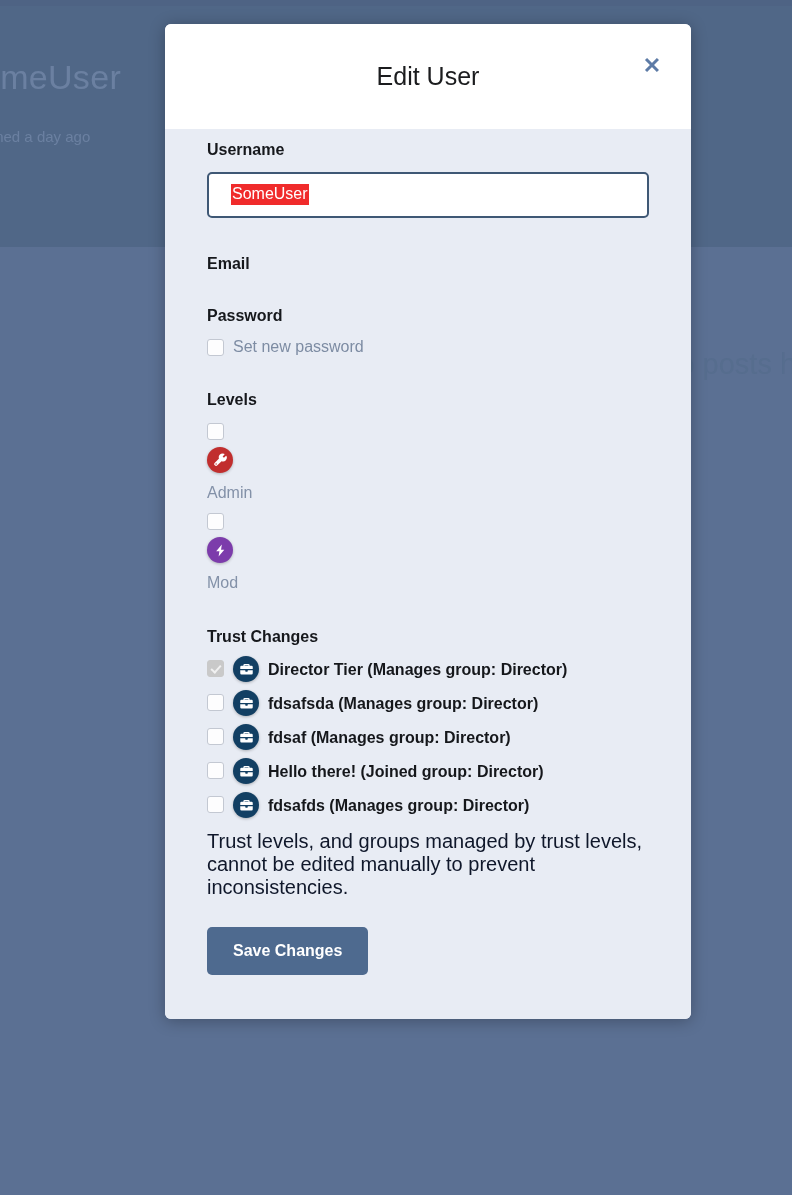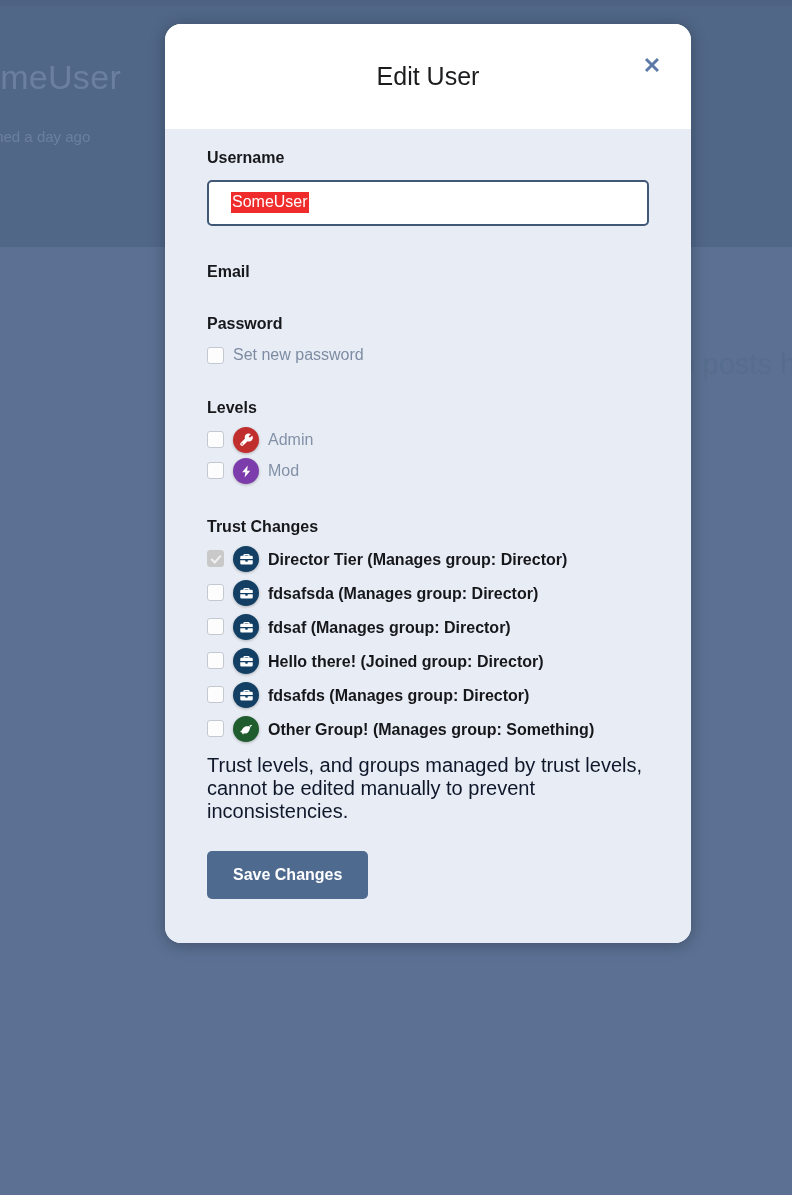--- a/index.html
+++ b/index.html
@@ -59,21 +59,21 @@
     color: #566d8e;
     white-space: nowrap;
   }
 
   
   #modal {
     position: absolute;
     left: 165px;
     top: 24px;
     width: 526px;
-    border-radius: 16px;
+    border-radius: 6px;
     box-shadow: 0 2px 16px rgba(0,0,0,.28);
     overflow: hidden;
     background: #e8ecf4;
   }
   .modal-header {
     position: relative;
     background: #ffffff;
     height: 105px;
     display: flex;
     align-items: center;
@@ -96,21 +96,21 @@
     font-size: 22px;
     font-weight: bold;
     line-height: 1;
     cursor: pointer;
     padding: 0;
     font-family: "Liberation Sans", sans-serif;
   }
 
   .modal-body {
     background: #e8ecf4;
-    padding: 20px 42px 44px 42px;
+    padding: 12px 42px 44px 42px;
   }
 
   .field-label {
     font-size: 16px;
     font-weight: bold;
     color: #16181c;
     margin: 0 0 13px 0;
   }
   .field-label.spaced-top { margin-top: 37px; }
 
@@ -153,21 +153,21 @@
     color: #16181c;
     margin: 34px 0 12px 0;
   }
 
   .check-row {
     display: flex;
     align-items: flex-start;
     margin: 0 0 10px 0;
     gap: 9px;
   }
-  .check-row.tight { margin-bottom: 7px; }
+  .check-row.tight { margin-bottom: 7px; flex-direction: column; }
 
   .cbox {
     flex: 0 0 auto;
     width: 17px;
     height: 17px;
     box-sizing: border-box;
     border: 1px solid #c3c8d2;
     border-radius: 3px;
     background: #fdfdfe;
     margin-top: 2px;
@@ -349,28 +349,19 @@
     <div class="check-row">
       <span class="cbox"></span>
       <span class="badge" style="background:#123f63">
         <svg width="15" height="15" viewBox="0 0 24 24" fill="#ffffff" aria-hidden="true">
           <path d="M9 3a2 2 0 0 0-2 2v1H4a2 2 0 0 0-2 2v3h20V8a2 2 0 0 0-2-2h-3V5a2 2 0 0 0-2-2H9zm0 2h6v1H9V5zM2 13v5a2 2 0 0 0 2 2h16a2 2 0 0 0 2-2v-5h-8v1.5a1 1 0 0 1-1 1h-2a1 1 0 0 1-1-1V13H2z"></path>
         </svg>
       </span>
       <span class="trust-check-label">fdsafds (Manages group: Director)</span>
     </div>
 
-    <div class="check-row">
-      <span class="cbox"></span>
-      <span class="badge" style="background:#1f5c2e">
-        <svg width="16" height="16" viewBox="0 0 24 24" fill="#ffffff" aria-hidden="true">
-          <path d="M21 6.2c-.9-.5-1.8-.2-2.6.3-.9.6-1.6 1.2-2.6 1.4-1.6.3-3.2-.2-4.8.3-1.9.6-3.3 2.1-4.3 3.7-.6 1-1 2-1.8 2.8-.5.5-1.2.8-1.9 1 .7.9 1.8 1.4 2.9 1.5.3 1.3.8 2.6 1.8 3.4.2-.8.4-1.7 1-2.3.9.4 1.9.5 2.9.3 2.4-.4 4.3-2.3 5.3-4.5.7-1.5 1-3.2 1.6-4.7.3-.7.7-1.4 1.4-1.8.7-.4 1.3-.7 1.1-1.4zM17.4 8.9a.7.7 0 1 1 0-1.4.7.7 0 0 1 0 1.4z"></path>
-        </svg>
-      </span>
-      <span class="trust-check-label">Other Group! (Manages group: Something)</span>
-    </div>
 
     <p class="help-text">Trust levels, and groups managed by trust levels, cannot be edited manually to prevent inconsistencies.</p>
 
     <button class="save-btn">Save Changes</button>
 
   </div>
 </div>
 
 </body></html>

